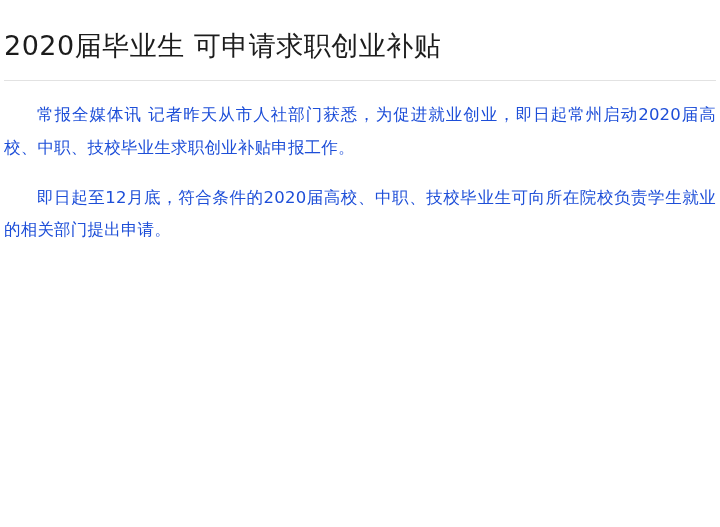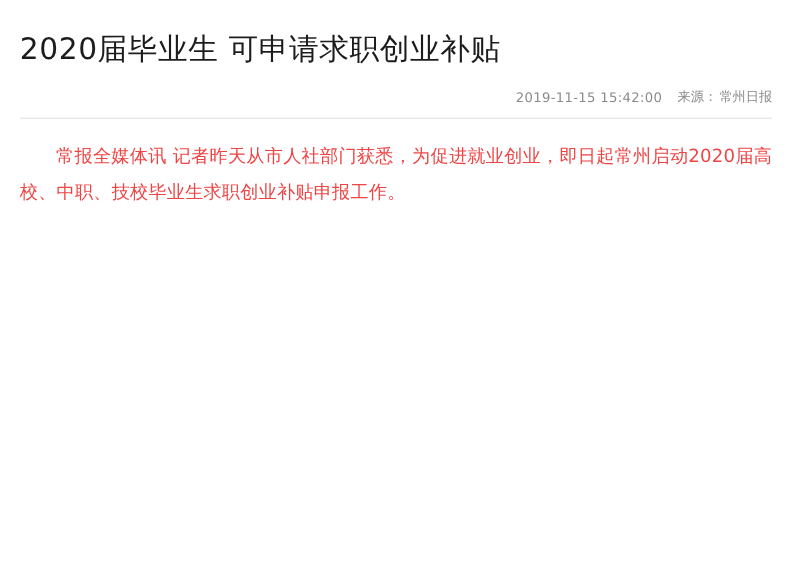--- a/index.html
+++ b/index.html
@@ -11,21 +11,21 @@
     height: 527px;
     background: #ffffff;
     font-family: "DejaVu Sans", "Liberation Sans", sans-serif;
     color: #1a1a1a;
     overflow: hidden;
   }
   .page {
     width: 720px;
     height: 527px;
     box-sizing: border-box;
-    padding: 0 18px;
+    padding: 0 4px;
     position: relative;
     background: #ffffff;
   }
   .article-title {
     font-size: 27px;
     line-height: 1.35;
     font-weight: normal;
     color: #1c1c1c;
     margin: 0;
     padding: 28px 0 16px 0;
@@ -51,41 +51,37 @@
   }
   .divider {
     border: 0;
     border-top: 1px solid #e2e2e2;
     margin: 0 0 18px 0;
   }
   .body-text p {
     margin: 0 0 18px 0;
     font-size: 16.5px;
     line-height: 1.95;
-    color: #ef4444;
+    color: #1d4ed8;
     text-indent: 2em;
     letter-spacing: 0.2px;
     text-align: justify;
   }
   .body-text p:last-child {
     margin-bottom: 0;
   }
 </style>
 </head>
 <body>
 
 <div class="page">
 
   <h1 class="article-title">2020届毕业生 可申请求职创业补贴</h1>
 
-  <div class="meta-row">
-    <span class="meta-datetime">2019-11-15 15:42:00</span>
-    <span class="meta-source-label">来源：</span>
-    <span class="meta-source-name">常州日报</span>
-  </div>
 
   <hr class="divider">
 
   <div class="body-text">
     <p>常报全媒体讯 记者昨天从市人社部门获悉，为促进就业创业，即日起常州启动2020届高校、中职、技校毕业生求职创业补贴申报工作。</p>
+    <p>即日起至12月底，符合条件的2020届高校、中职、技校毕业生可向所在院校负责学生就业的相关部门提出申请。</p>
   </div>
 
 </div>
 
 </body></html>

